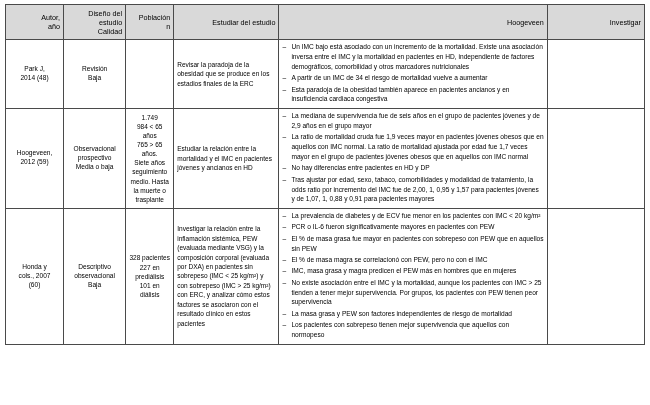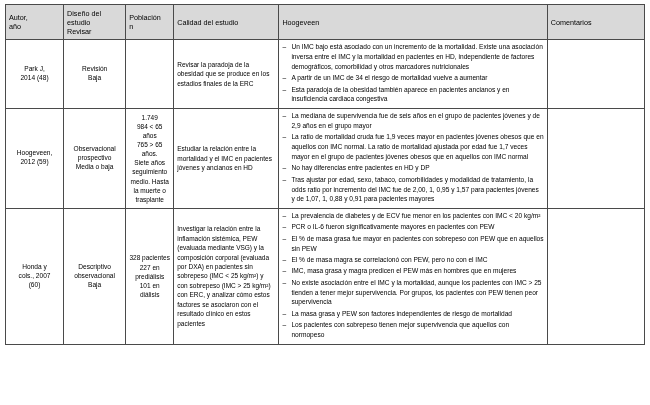--- a/index.html
+++ b/index.html
@@ -29,21 +29,21 @@
     border: 1px solid #3f3f3f;
   }
   table.evidence td, table.evidence th {
     border: 1px solid #4a4a4a;
     vertical-align: middle;
     padding: 2px 3px;
     font-weight: normal;
   }
   thead th {
     background: #d9d9d9;
-    text-align: left;
+    text-align: right;
     font-weight: bold;
     font-size: 7.2px;
     line-height: 1.25;
     padding: 3px 2px;
     height: 30px;
   }
   .col-autor   { width: 58px; }
   .col-diseno  { width: 62px; }
   .col-pob     { width: 48px; }
   .col-obj     { width: 105px; }
@@ -100,26 +100,26 @@
         <col class="col-pob">
       <col class="col-obj">
         <col class="col-res">
         <col class="col-com">
     </colgroup>
     <thead>
       <tr>
         <th class="nowrapline">Autor,
 año</th>
         <th class="nowrapline">Diseño del estudio
-Revisar</th>
+Calidad</th>
         <th class="nowrapline">Población
 n</th>
-        <th>Calidad del estudio</th>
+        <th>Estudiar del estudio</th>
         <th>Hoogeveen</th>
-        <th>Comentarios</th>
+        <th>Investigar</th>
       </tr>
     </thead>
     <tbody>
 
       <tr>
         <td class="autor nowrapline">Park J,
 2014 (48)</td>
         <td class="diseno nowrapline">Revisión
 Baja</td>
         <td class="pob nowrapline"></td>

